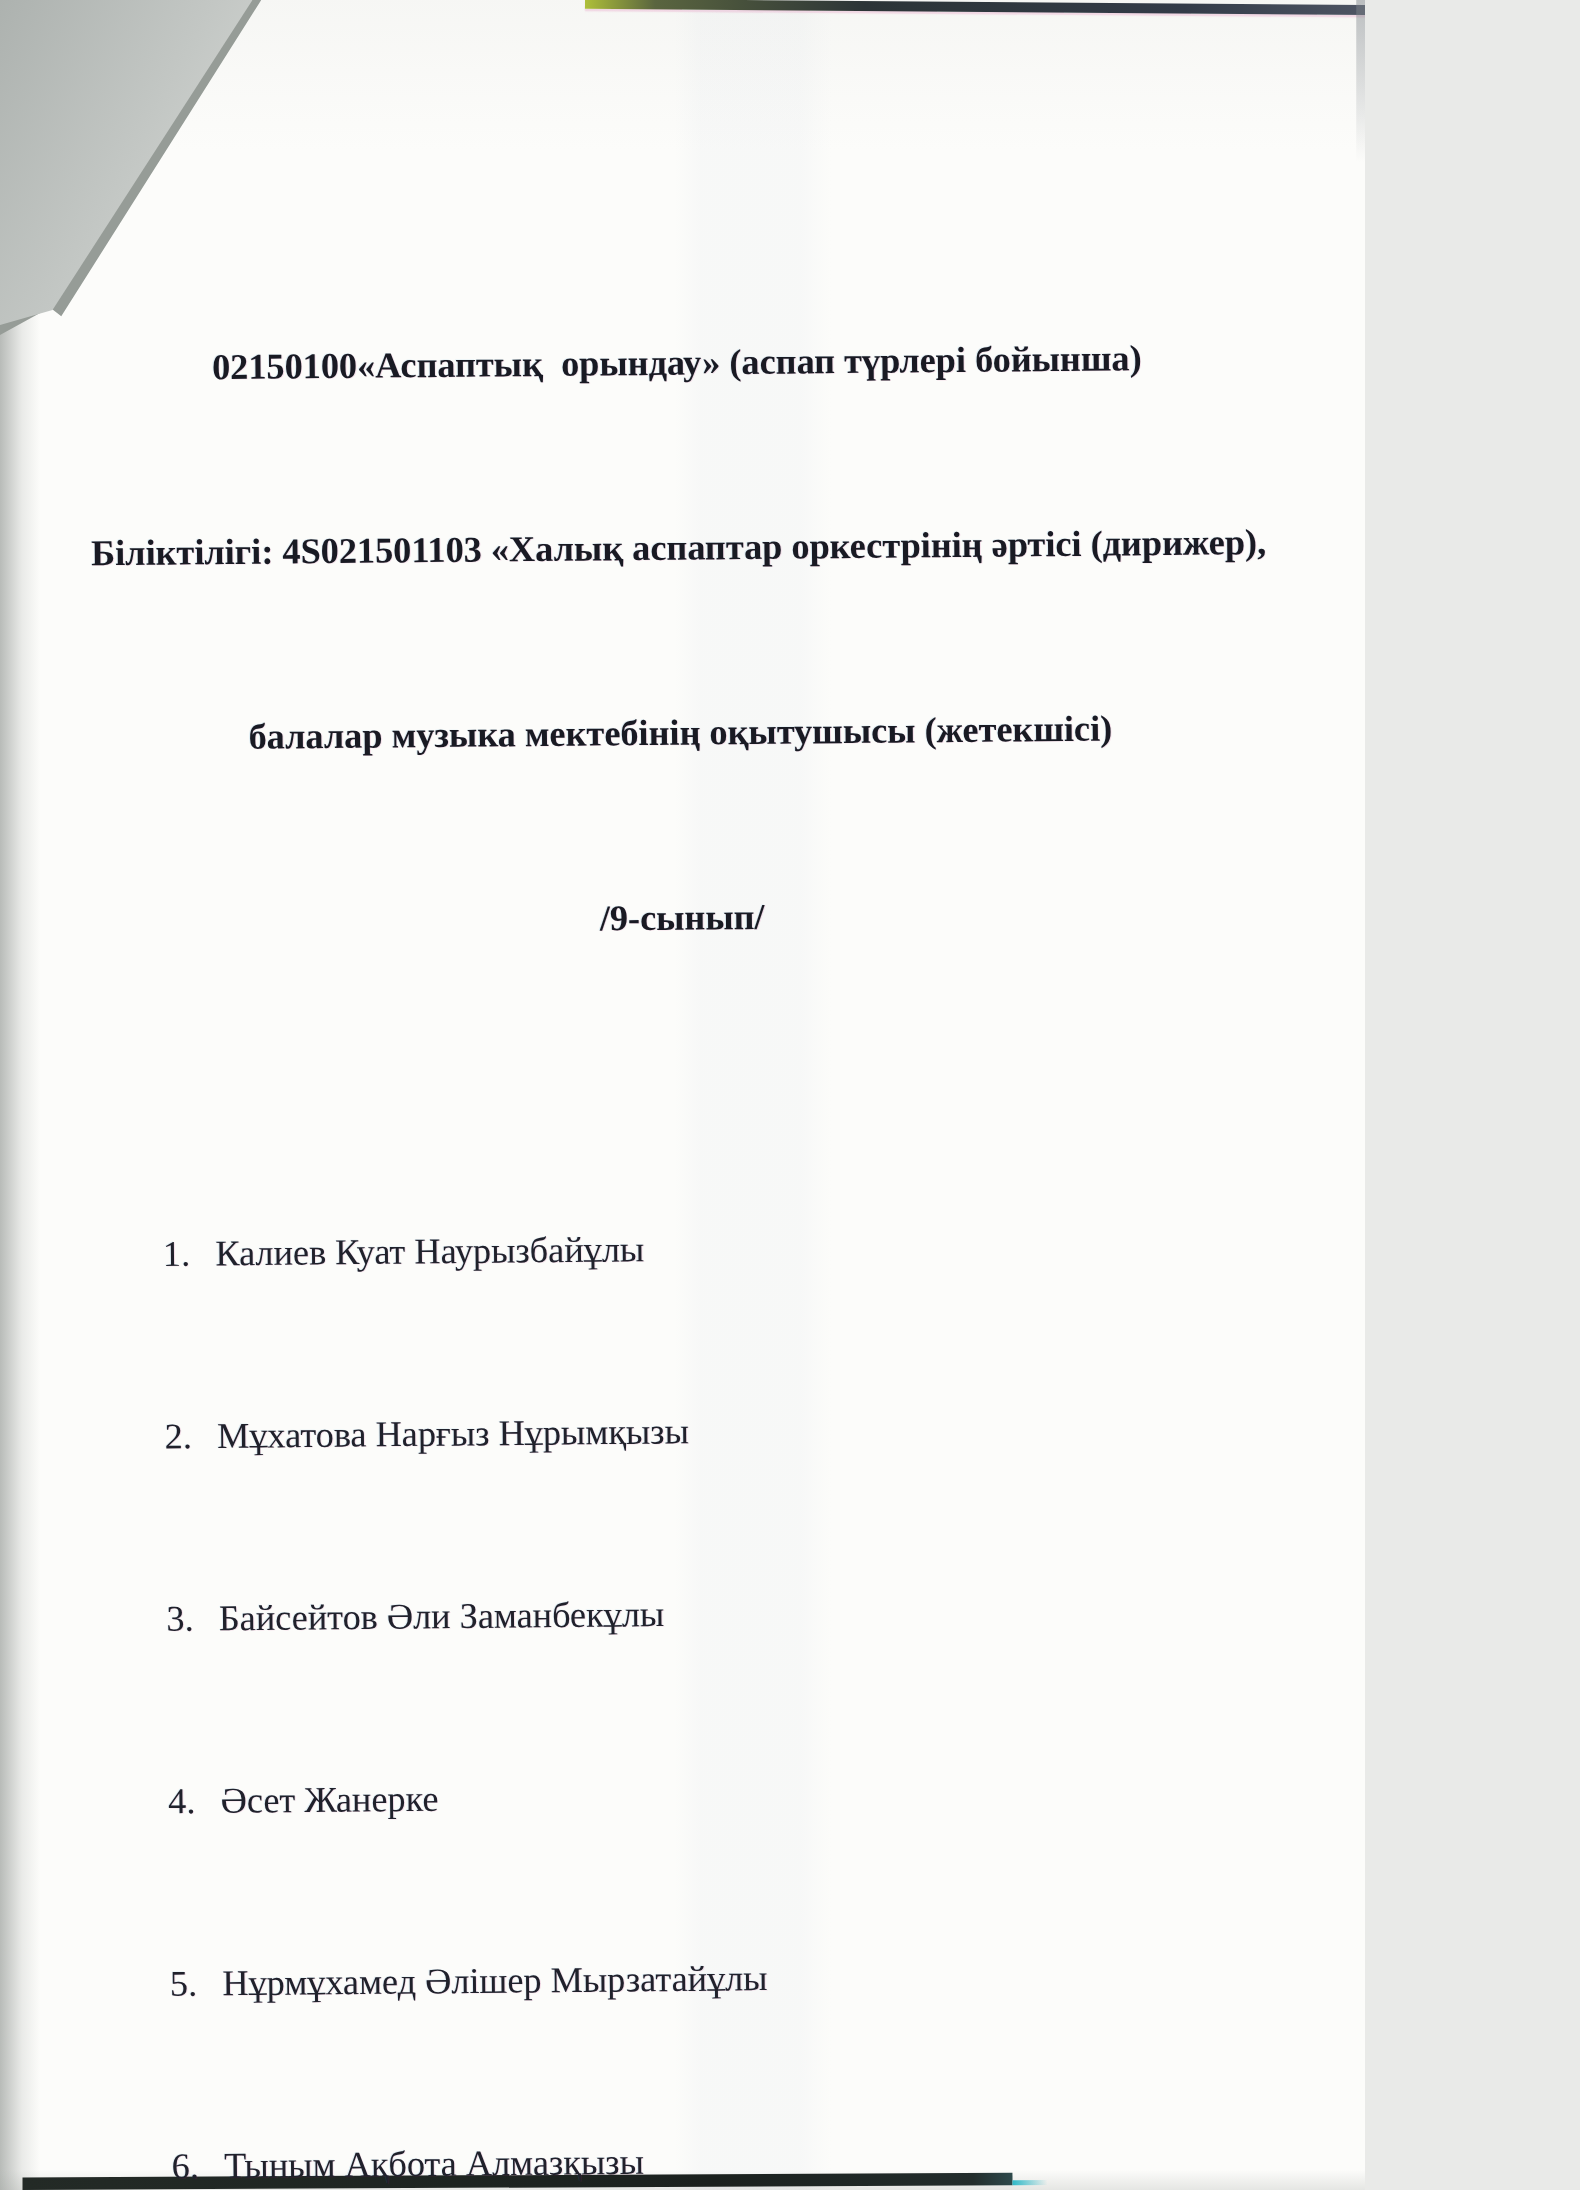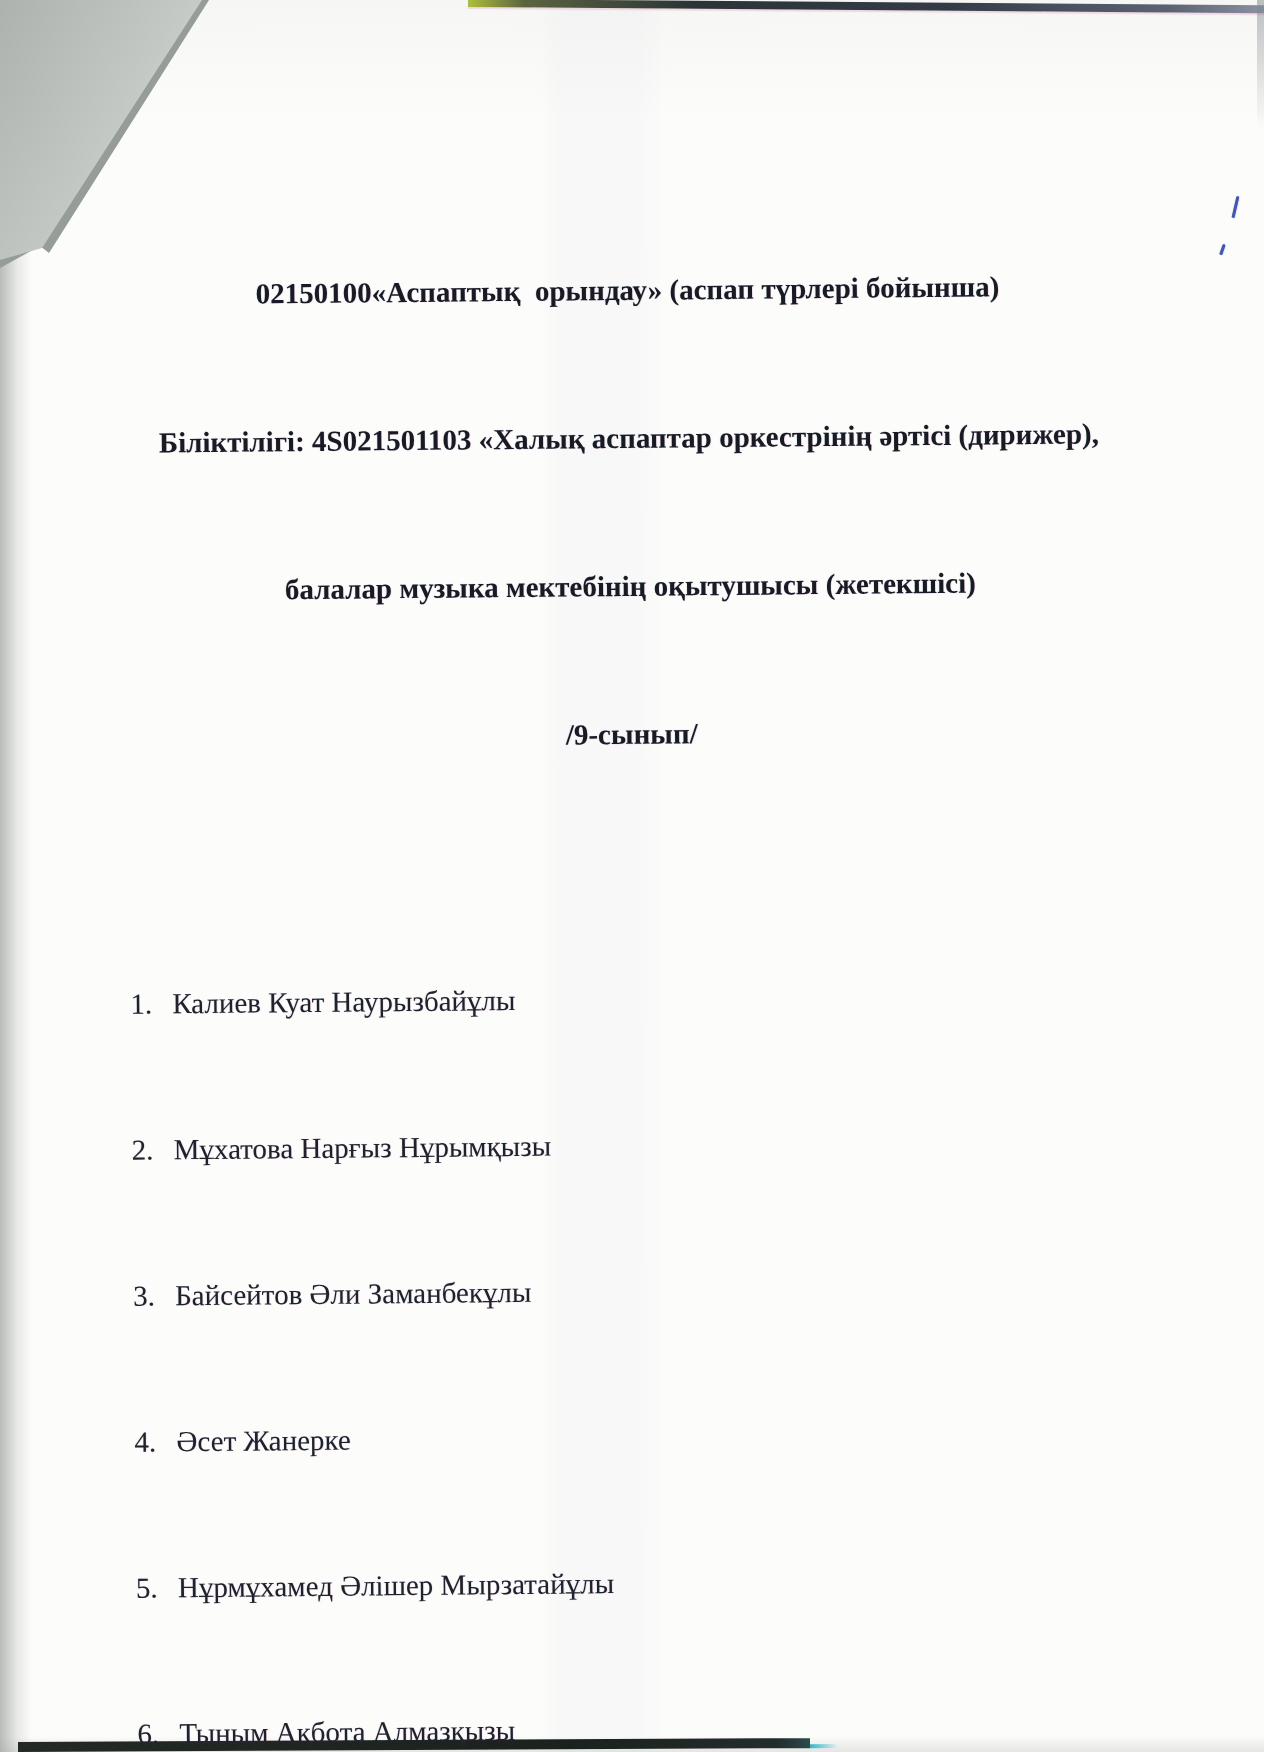--- a/index.html
+++ b/index.html
@@ -5,21 +5,21 @@
 <style>
   html, body { margin:0; padding:0; }
   body {
     width:1264px; height:1752px;
     background:#e9eae8;
     overflow:hidden;
     font-family:"Liberation Serif","DejaVu Serif",serif;
   }
   .page {
     position:relative;
-    width:1264px; height:1752px;
+    width:1092px; height:1752px;
     background:#fcfcfa;
     background-image:
       linear-gradient(90deg, rgba(205,213,224,0.0) 540px, rgba(205,213,224,0.10) 560px, rgba(205,213,224,0.10) 640px, rgba(205,213,224,0.0) 665px),
       linear-gradient(180deg, rgba(235,236,233,0.35) 0px, rgba(255,255,255,0) 120px);
     overflow:hidden;
     color:#1c1c24;
   }
 
   
   .left-shade {

